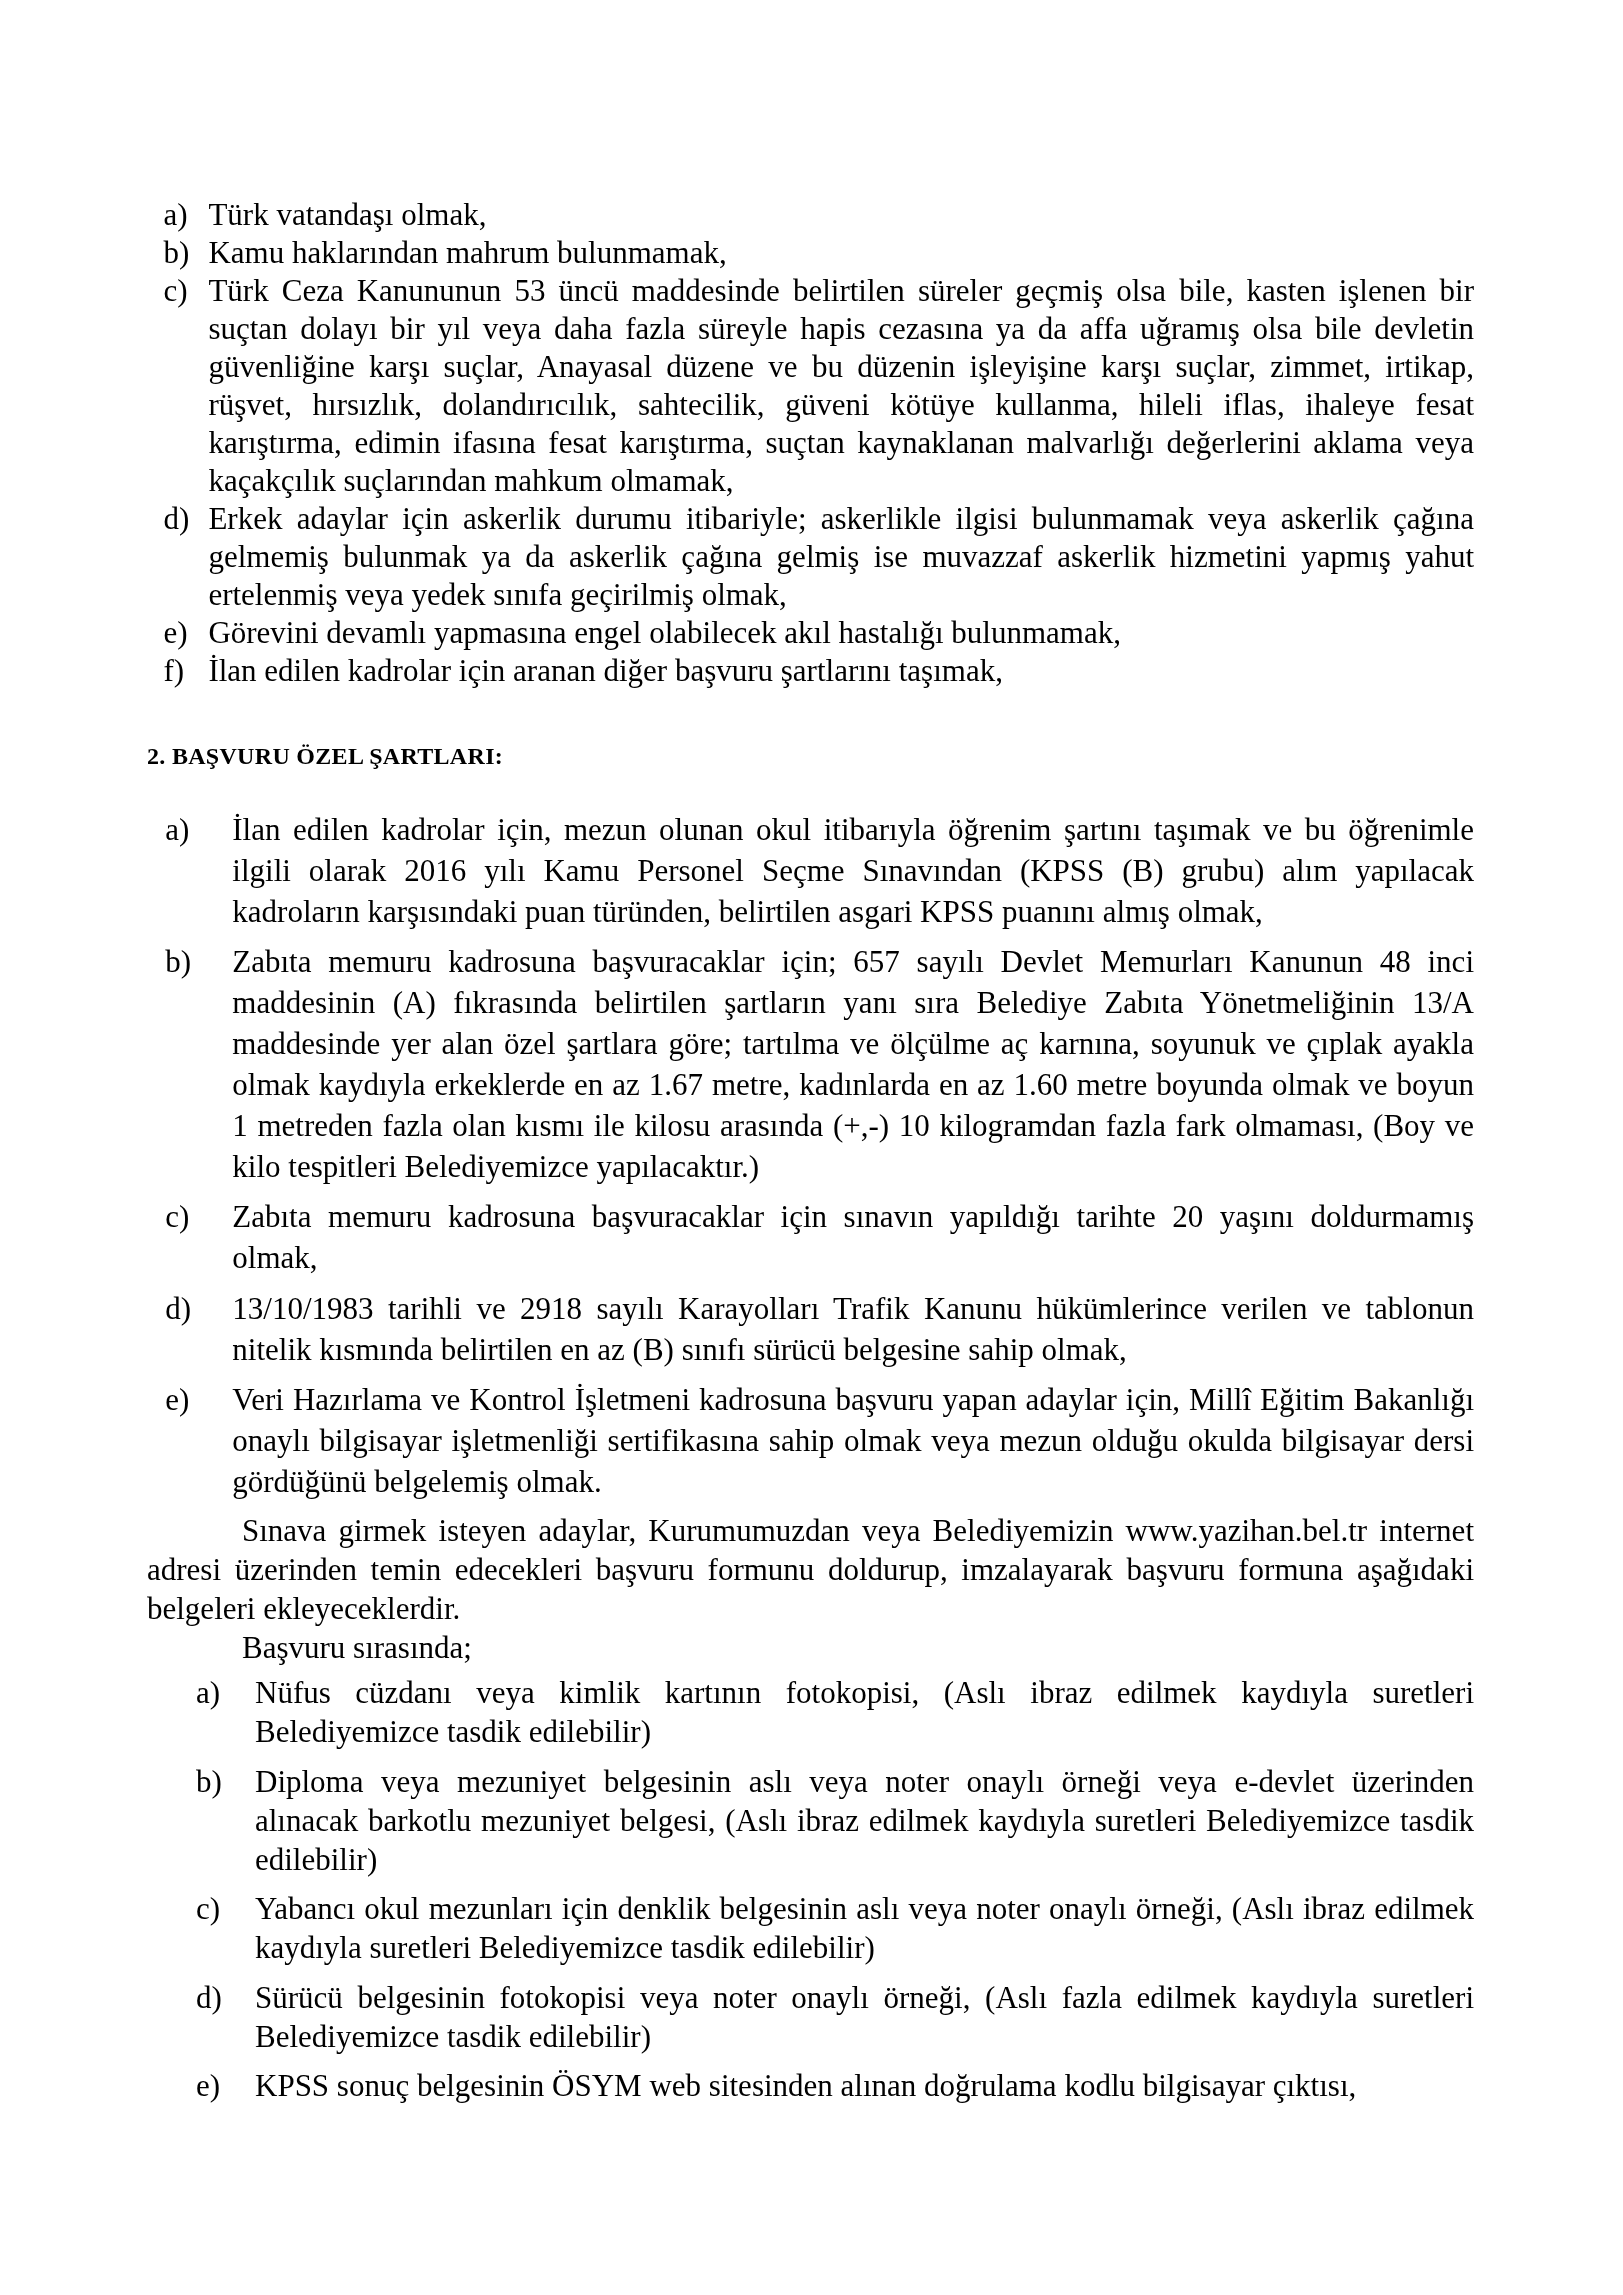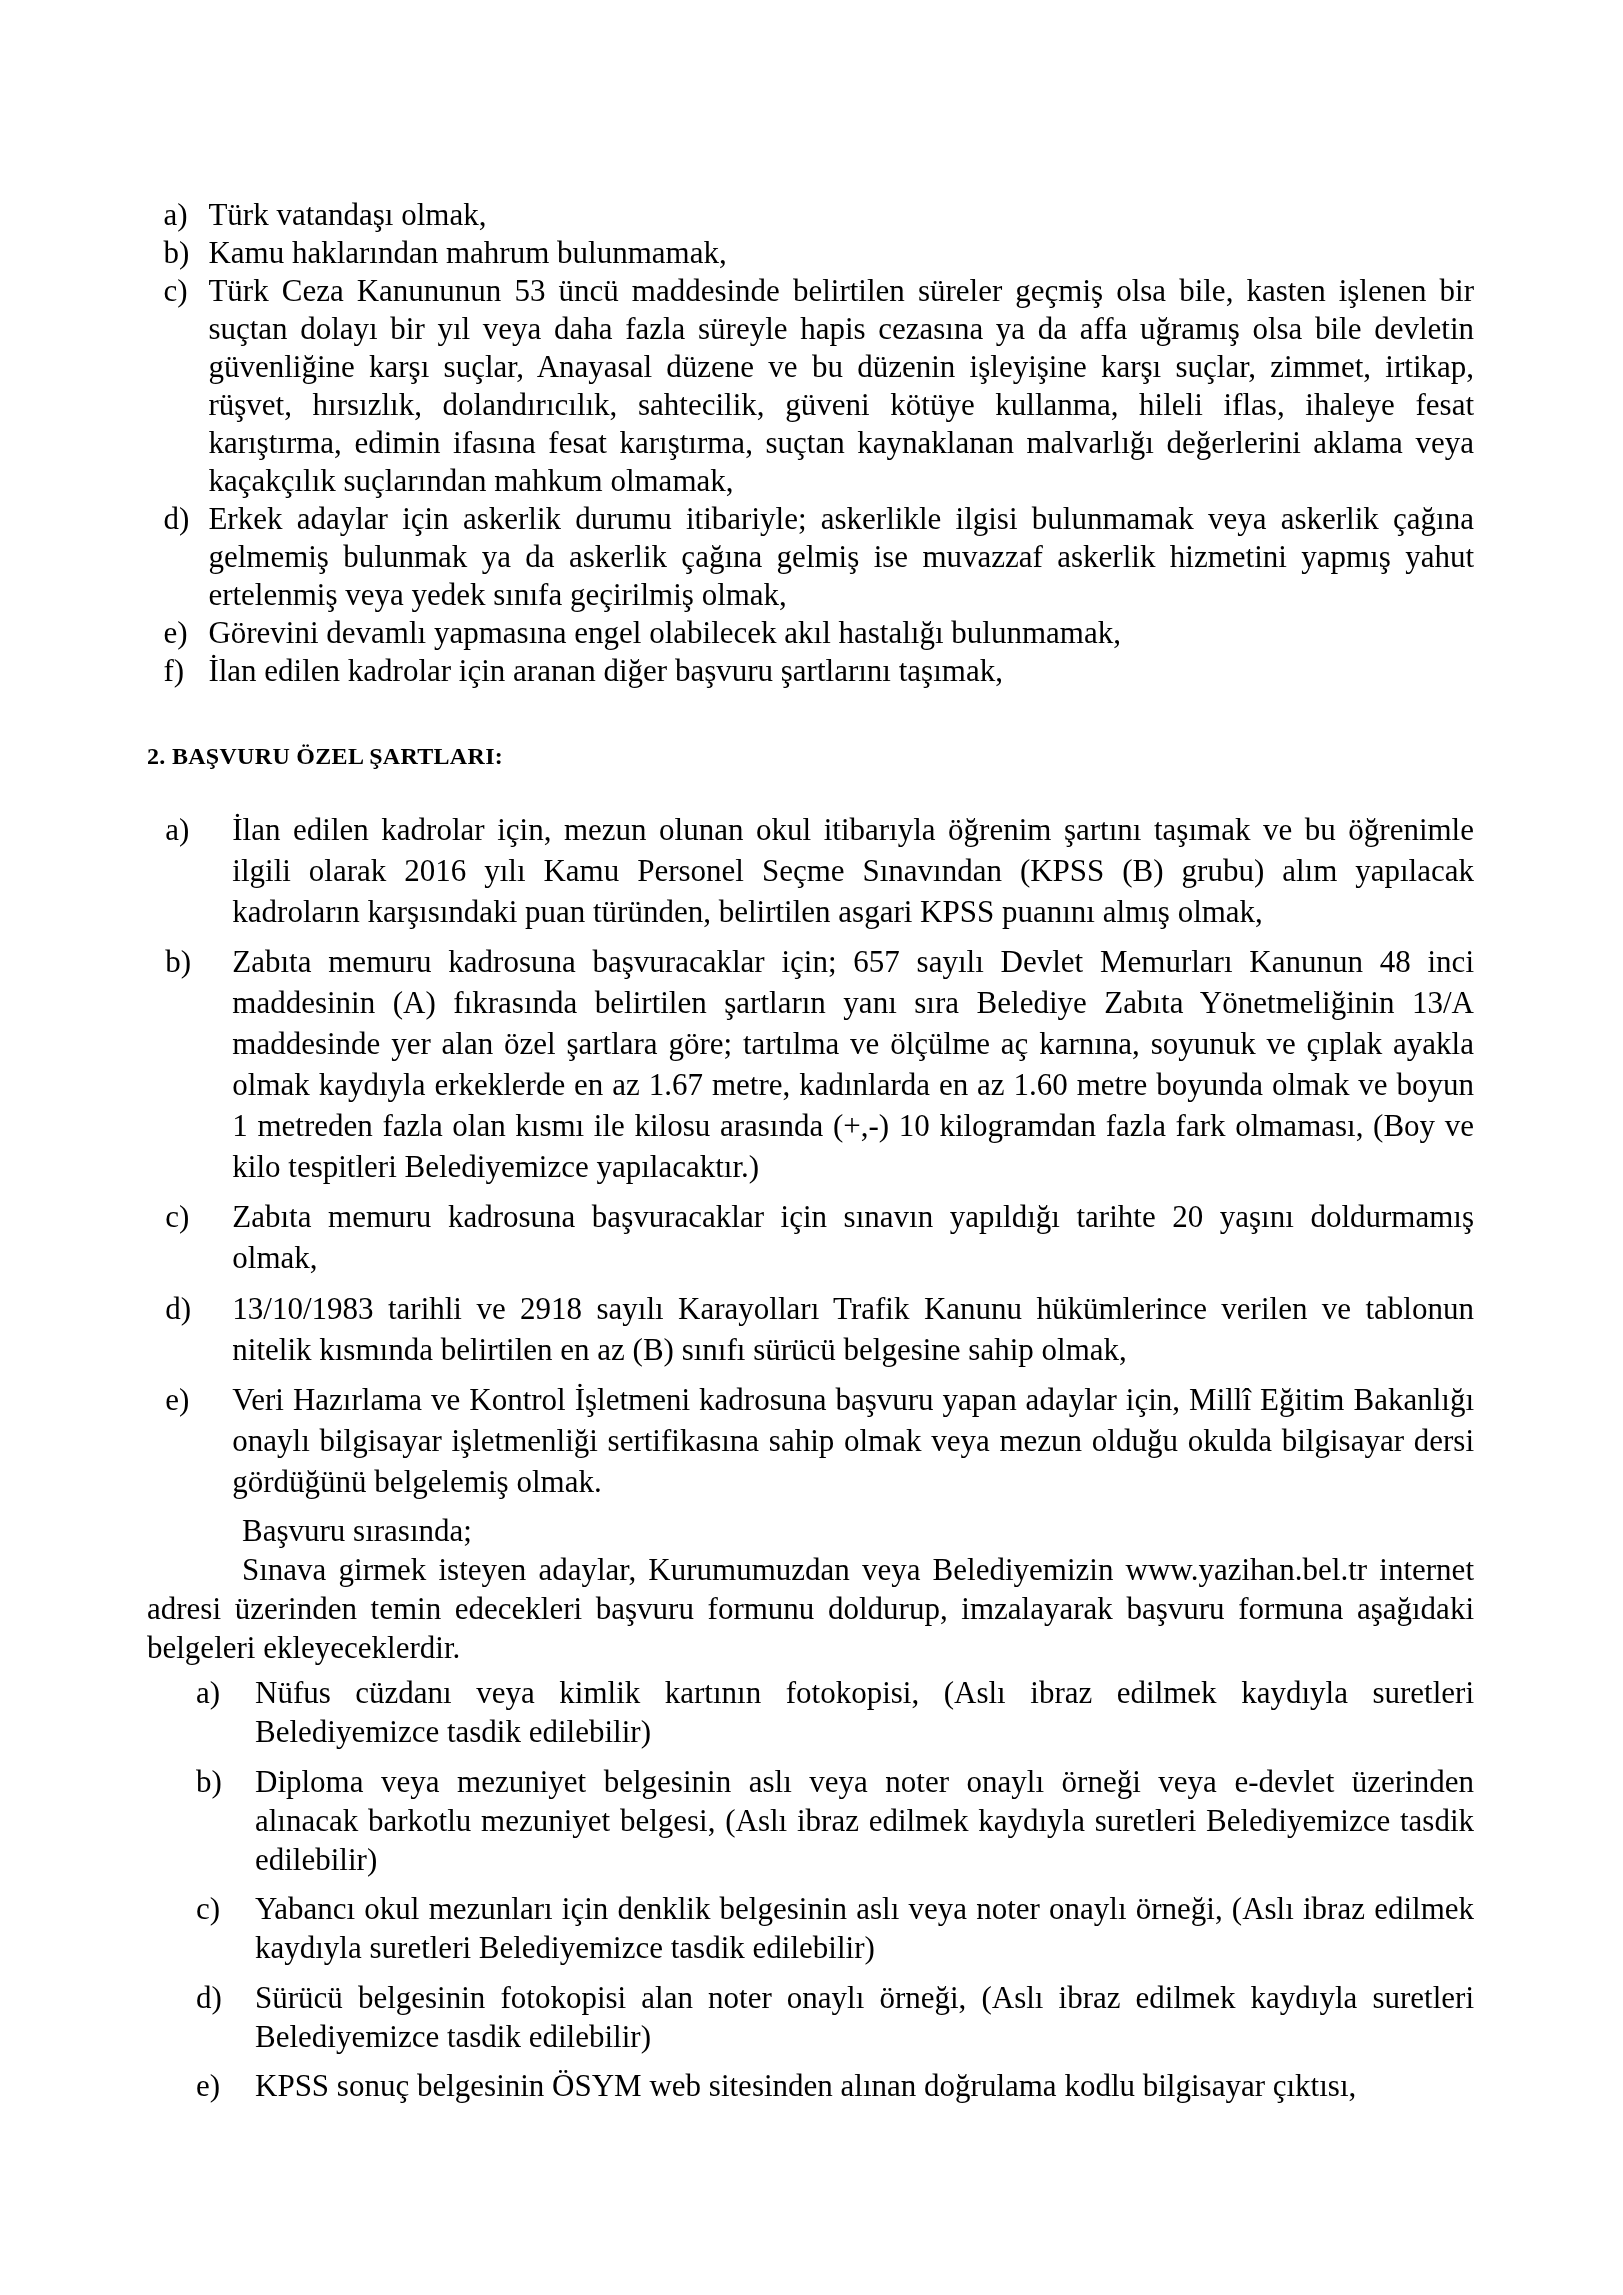--- a/index.html
+++ b/index.html
@@ -116,40 +116,40 @@
       <span class="txt">13/10/1983 tarihli ve 2918 sayılı Karayolları Trafik Kanunu hükümlerince verilen ve tablonun nitelik   kısmında belirtilen en az (B) sınıfı sürücü belgesine sahip olmak,</span>
     </div>
     <div class="li">
       <span class="marker">e)</span>
       <span class="txt">Veri Hazırlama ve Kontrol İşletmeni kadrosuna başvuru yapan adaylar için, Millî Eğitim Bakanlığı onaylı bilgisayar işletmenliği sertifikasına sahip olmak veya mezun olduğu okulda bilgisayar dersi gördüğünü belgelemiş olmak.</span>
     </div>
   </div>
 
 
   <div class="intro">
+    <p>Sınava girmek isteyen adaylar, Kurumumuzdan veya Belediyemizin www.yazihan.bel.tr internet adresi üzerinden temin edecekleri başvuru formunu doldurup, imzalayarak başvuru formuna aşağıdaki belgeleri ekleyeceklerdir.</p>
     <p>Başvuru sırasında;</p>
-    <p>Sınava girmek isteyen adaylar, Kurumumuzdan veya Belediyemizin www.yazihan.bel.tr internet adresi üzerinden temin edecekleri başvuru formunu doldurup, imzalayarak başvuru formuna aşağıdaki belgeleri ekleyeceklerdir.</p>
   </div>
 
   <div class="list3">
     <div class="li">
       <span class="marker">a)</span>
       <span class="txt">Nüfus cüzdanı veya kimlik kartının fotokopisi, (Aslı ibraz edilmek kaydıyla suretleri Belediyemizce tasdik edilebilir)</span>
     </div>
     <div class="li">
       <span class="marker">b)</span>
       <span class="txt">Diploma veya mezuniyet belgesinin aslı veya noter onaylı örneği veya e-devlet üzerinden alınacak barkotlu mezuniyet belgesi, (Aslı ibraz edilmek kaydıyla suretleri Belediyemizce tasdik edilebilir)</span>
     </div>
     <div class="li">
       <span class="marker">c)</span>
       <span class="txt">Yabancı okul mezunları için denklik belgesinin aslı veya noter onaylı örneği, (Aslı ibraz edilmek kaydıyla suretleri Belediyemizce tasdik edilebilir)</span>
     </div>
     <div class="li">
       <span class="marker">d)</span>
-      <span class="txt">Sürücü belgesinin fotokopisi alan noter onaylı örneği, (Aslı ibraz edilmek kaydıyla suretleri Belediyemizce tasdik edilebilir)</span>
+      <span class="txt">Sürücü belgesinin fotokopisi veya noter onaylı örneği, (Aslı fazla edilmek kaydıyla suretleri Belediyemizce tasdik edilebilir)</span>
     </div>
     <div class="li">
       <span class="marker">e)</span>
       <span class="txt">KPSS sonuç belgesinin ÖSYM web sitesinden alınan doğrulama kodlu bilgisayar çıktısı,</span>
     </div>
   </div>
 
 </div>
 
 

